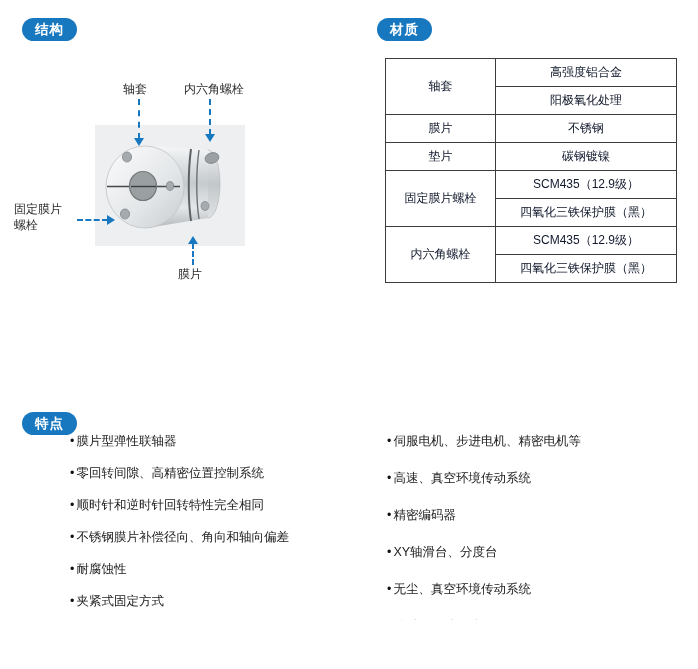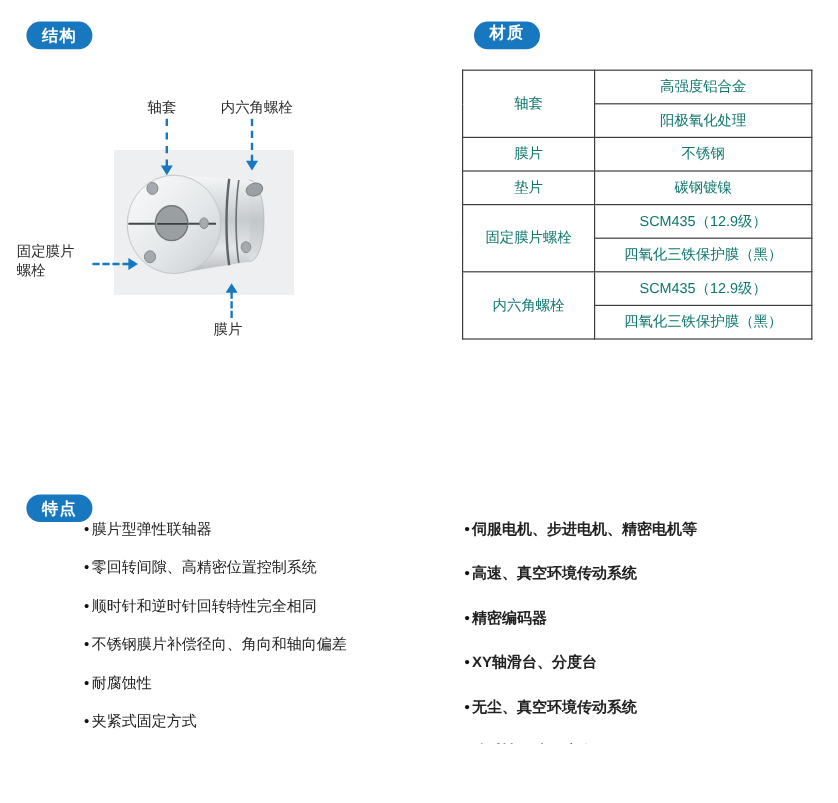--- a/index.html
+++ b/index.html
@@ -7,21 +7,21 @@
   .page { position:relative; width:698px; height:620px; background:#fff; overflow:hidden; }
 
   
   .badge{
     position:absolute; display:inline-block;
     background:#1878bf; color:#fff; font-weight:bold;
     font-size:13.5px; line-height:15px; letter-spacing:1px;
     padding:4px 13px; border-radius:13px; white-space:nowrap;
   }
   .badge-structure{ left:22px; top:18px; }
-  .badge-material { left:395px; top:18px;font-family:Liberation Mono, monospace; }
+  .badge-material { left:377px; top:18px; }
   .badge-features { left:22px; top:412px;font-family:Liberation Serif, serif; }
   .badge-apps     { left:387px; top:396px; }
 
   
   .photo{
     position:absolute; left:95px; top:125px; width:150px; height:121px;
   }
   .photo svg{ display:block; width:100%; height:100%; }
 
   .diagram-label{
@@ -49,32 +49,32 @@
   .arr-dia{ left:188px; top:236px; }
 
   
   .mat-table{
     position:absolute; left:385px; top:58px; width:292px;
     border-collapse:collapse; table-layout:fixed;
   }
   .mat-table td{
     border:1px solid #3c3c3c; height:28px;
     text-align:center; vertical-align:middle;
-    font-size:12px; color:#0f766e; padding:0 4px;
+    font-size:12px; color:#0f172a; padding:0 4px;
   }
   .mat-table col.c1{ width:110px; }
 
   
   .bullets{ position:absolute; list-style:none; }
   .bullets li{ font-size:12.5px; color:#222; line-height:16px; white-space:nowrap; }
   .bullets li::before{ content:"•"; margin-right:2px; color:#111; }
   .list-features{ left:22px; top:433px; }
   .list-features li{ margin-bottom:16px;margin-left:48px; }
   .list-apps{ left:387px; top:433px; }
-  .list-apps li{ margin-bottom:21px;font-weight:bold; }
+  .list-apps li{ margin-bottom:21px; }
 </style>
 </head>
 <body>
 
 <div class="page">
 
   <span class="badge badge-structure">结构</span>
 
   <div class="photo">
     <svg viewBox="0 0 150 121" xmlns="http://www.w3.org/2000/svg">

